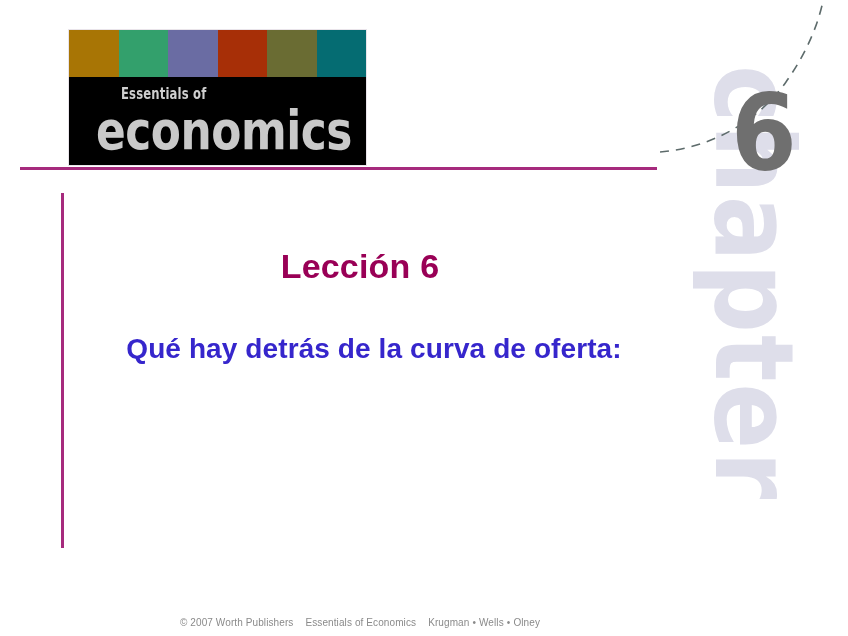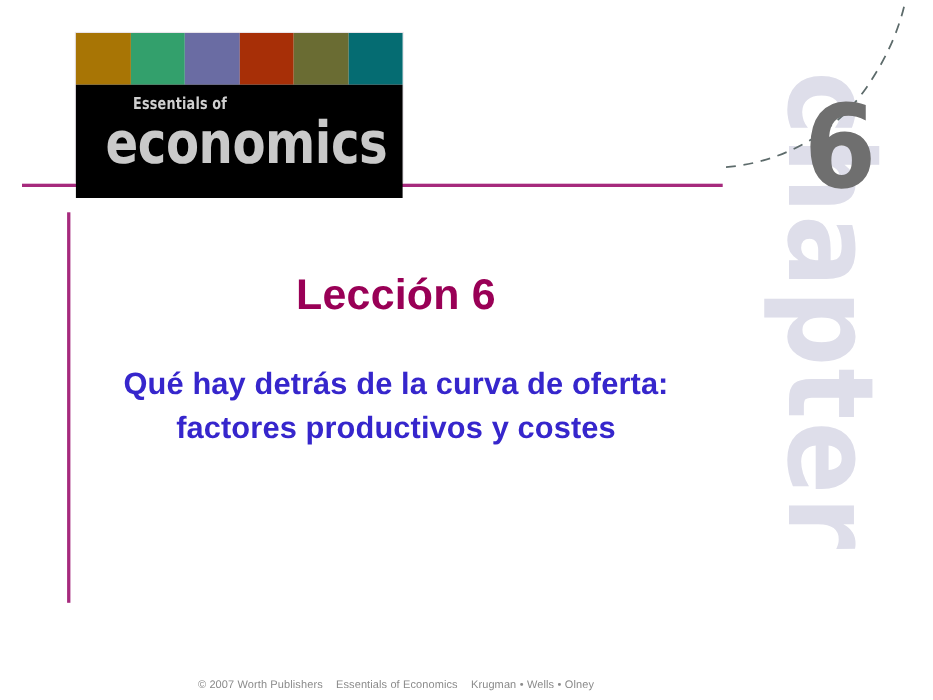--- a/index.html
+++ b/index.html
@@ -47,21 +47,21 @@
   }
   .logo-bars {
     display: flex;
     width: 100%;
     height: 47px;
   }
   .logo-bars span { flex: 1 1 0; height: 100%; }
   .logo-body {
     position: relative;
     width: 100%;
-    height: 103px;
+    height: 88px;
     background: #000000;
   }
   .logo-eyebrow {
     position: absolute;
     left: 52px;
     top: 8px;
     color: #cfcfcf;
     font-family: "Liberation Sans Narrow", "DejaVu Sans Condensed", "Liberation Sans", sans-serif;
     font-weight: bold;
     font-size: 15px;
@@ -101,34 +101,35 @@
 
   
   .title-main {
     position: absolute;
     left: 0;
     top: 247px;
     width: 720px;
     text-align: center;
     color: #990056;
     font-weight: bold;
-    font-size: 39px;
+    font-size: 34px;
     letter-spacing: 0.2px;
   }
   .title-sub {
     position: absolute;
     left: 0;
     top: 329px;
     width: 720px;
     text-align: center;
     color: #3626cc;
     font-weight: bold;
     font-size: 28px;
     line-height: 40px;
     letter-spacing: 0.1px;
+    padding-left: 14px;
   }
 
   
   .chapter-word {
     position: absolute;
     left: 693px;
     top: 65px;
     width: 410px;
     height: 120px;
     transform: rotate(90deg);
@@ -196,21 +197,20 @@
     <div class="logo-body">
       <div class="logo-eyebrow">Essentials of</div>
       <div class="logo-word">economics</div>
     </div>
   </div>
 
 
   <div class="title-main">Lección 6</div>
   <div class="title-sub">
     <div>Qué hay detrás de la curva de oferta:</div>
-    <div>factores productivos y costes</div>
   </div>
 
   <div class="chapter-word">chapter</div>
   <svg class="arc" viewBox="0 0 188 200" xmlns="http://www.w3.org/2000/svg">
     <path d="M0 156 C 48 152, 96 128, 126 86 C 150 52, 160 22, 164 0" fill="none" stroke="#5d6b6b" stroke-width="1.6" stroke-dasharray="9 7" stroke-linecap="butt"></path>
   </svg>
   <div class="chapter-num">6</div>
 
   <div class="footer">
     <span>© 2007 Worth Publishers</span><span class="gap"></span><span>Essentials of Economics</span><span class="gap"></span><span>Krugman</span><span class="bullet">•</span><span>Wells</span><span class="bullet">•</span><span>Olney</span>

